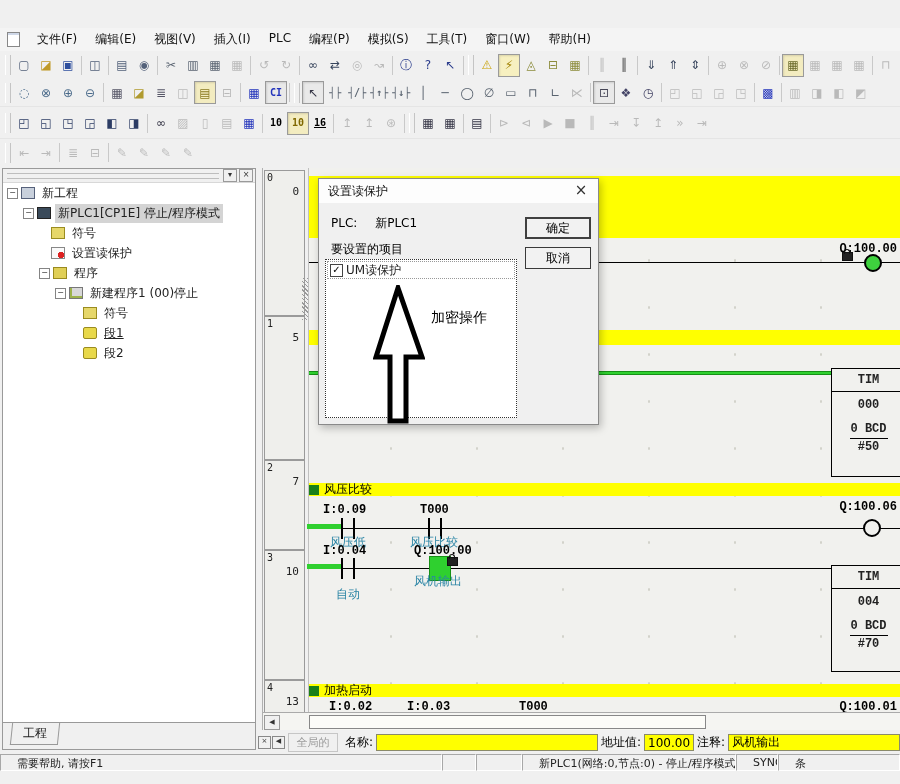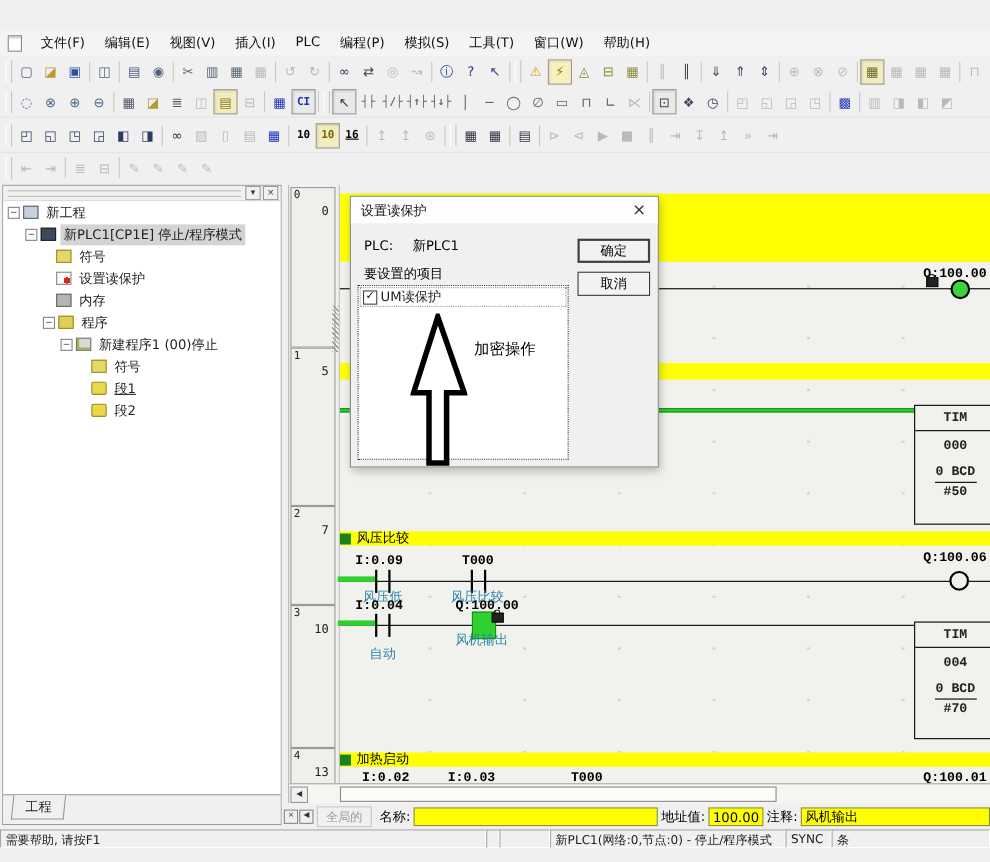--- a/index.html
+++ b/index.html
@@ -85,21 +85,21 @@
   .cbox{width:11px;height:11px;border:1px solid #444;background:#fff;margin:0 3px 0 2px;font-size:10px;line-height:10px;text-align:center;color:#000;flex:0 0 auto}
   .annot-arrow{position:absolute;left:54px;top:106px}
   .annot-text{position:absolute;left:112px;top:130px;font-size:14px;color:#000}
   
   .watchbar{position:absolute;left:258px;top:732px;right:0;height:21px;display:flex;align-items:center;background:#f0f0f0}
   .wbtn{width:11px;height:11px;border:1px solid #888;background:#f0f0f0;font-size:7px;line-height:9px;text-align:center;color:#333;margin-right:1px;flex:0 0 auto}
   .wtab{width:48px;height:17px;border:1px solid #c6c6c6;background:#f0f0f0;color:#999;font-size:11px;display:flex;align-items:center;justify-content:center;margin:0 4px 0 2px;flex:0 0 auto}
   .wlabel{font-size:12px;color:#000;margin:0 3px;flex:0 0 auto}
   .yinput{height:15px;background:#ffff00;border:1px solid #8a8a6a;font-size:12px;font-family:"DejaVu Sans",sans-serif;padding:0 3px;color:#000;box-sizing:content-box}
   .statusrow{position:absolute;left:0;top:754px;right:0;height:17px;display:flex;background:#f0f0f0}
-  .scell{border:1px solid;border-color:#a8a8a8 #fff #fff #a8a8a8;font-size:11px;padding:1px 4px;white-space:nowrap;overflow:hidden;box-sizing:border-box}
+  .scell{border:1px solid;border-color:#a8a8a8 #fff #fff #a8a8a8;font-size:11px;padding:1px 16px;white-space:nowrap;overflow:hidden;box-sizing:border-box}
   .bottomrow{position:absolute;left:0;top:771px;right:0;height:13px;background:#f0f0f0}
   .taskchip{position:absolute;left:0;top:0;width:62px;height:13px;background:linear-gradient(90deg,#1f86c8,#29b2e6)}
   .itemcount{position:absolute;left:78px;top:0;font-size:12px;color:#222}
 </style>
 </head>
 <body>
 
 <div class="app">
 
 
@@ -516,24 +516,20 @@
           <div class="ticon ti-plc"></div>
           <div class="tlabel sel">新PLC1[CP1E] 停止/程序模式</div>
         </div>
         <div class="trow-item" style="padding-left: 48px;">
           <div class="ticon ti-symbols"></div>
           <div class="tlabel">符号</div>
         </div>
         <div class="trow-item" style="padding-left: 48px;">
           <div class="ticon ti-errorlog"></div>
           <div class="tlabel">设置读保护</div>
-        </div>
-        <div class="trow-item" style="padding-left: 48px;">
-          <div class="ticon ti-memory"></div>
-          <div class="tlabel">内存</div>
         </div>
         <div class="trow-item" style="padding-left: 36px;">
           <div class="texp">−</div>
           <div class="ticon ti-programs"></div>
           <div class="tlabel">程序</div>
         </div>
         <div class="trow-item" style="padding-left: 52px;">
           <div class="texp">−</div>
           <div class="ticon ti-program"></div>
           <div class="tlabel">新建程序1 (00)停止</div>

